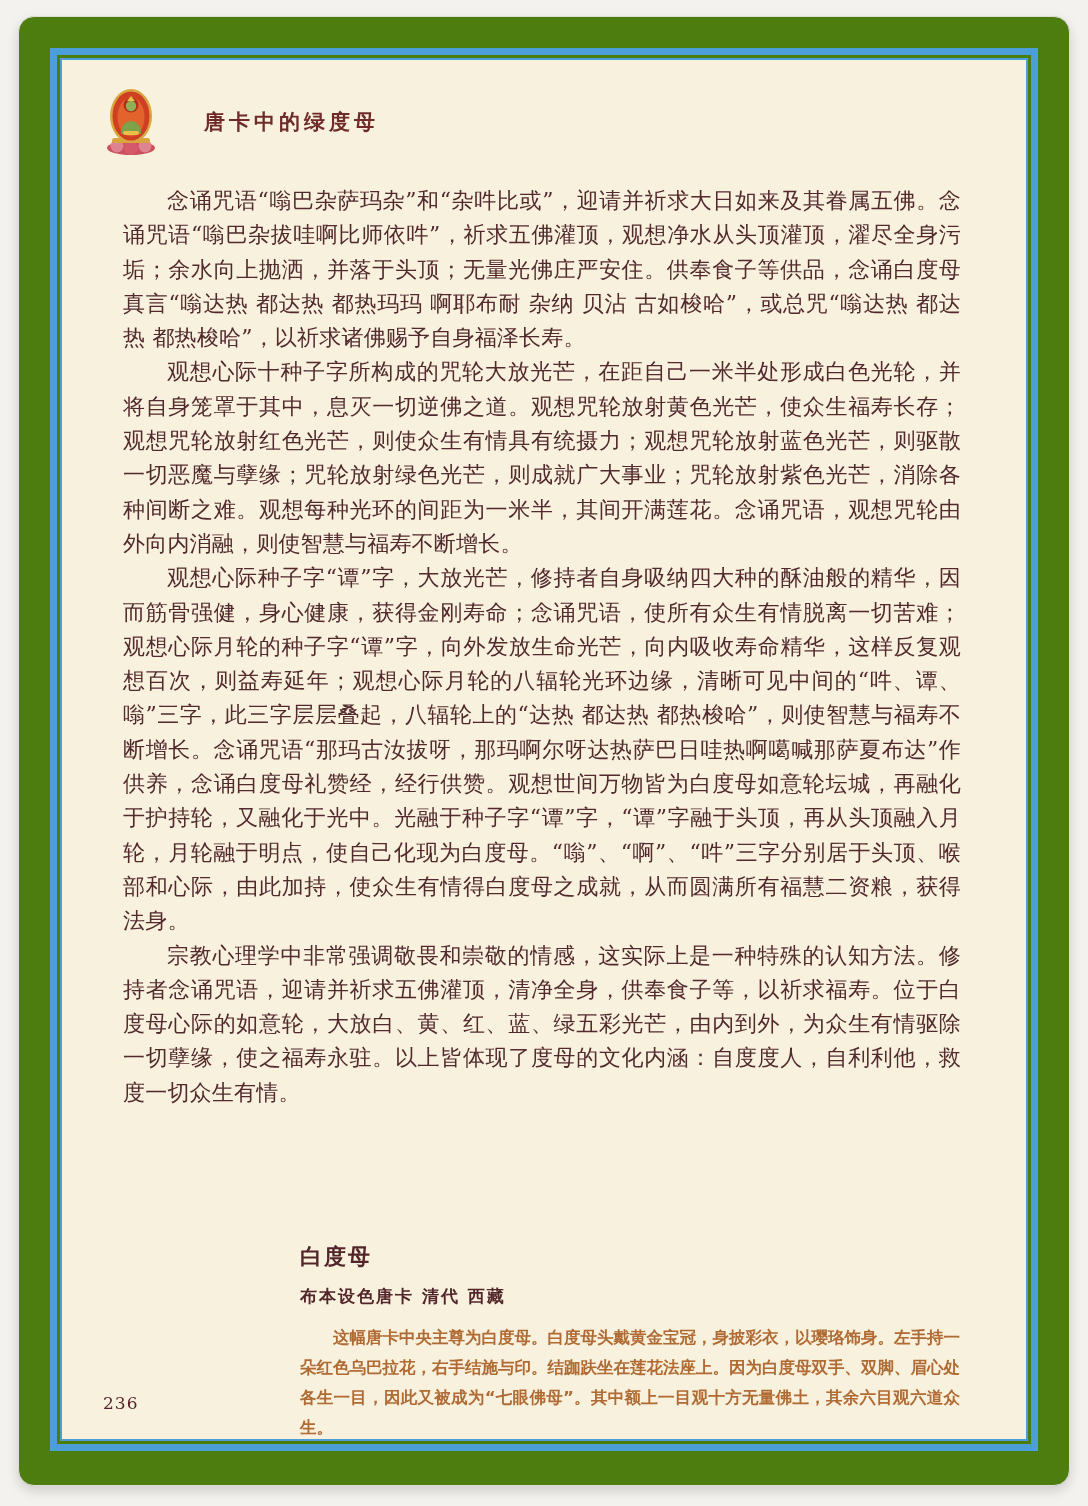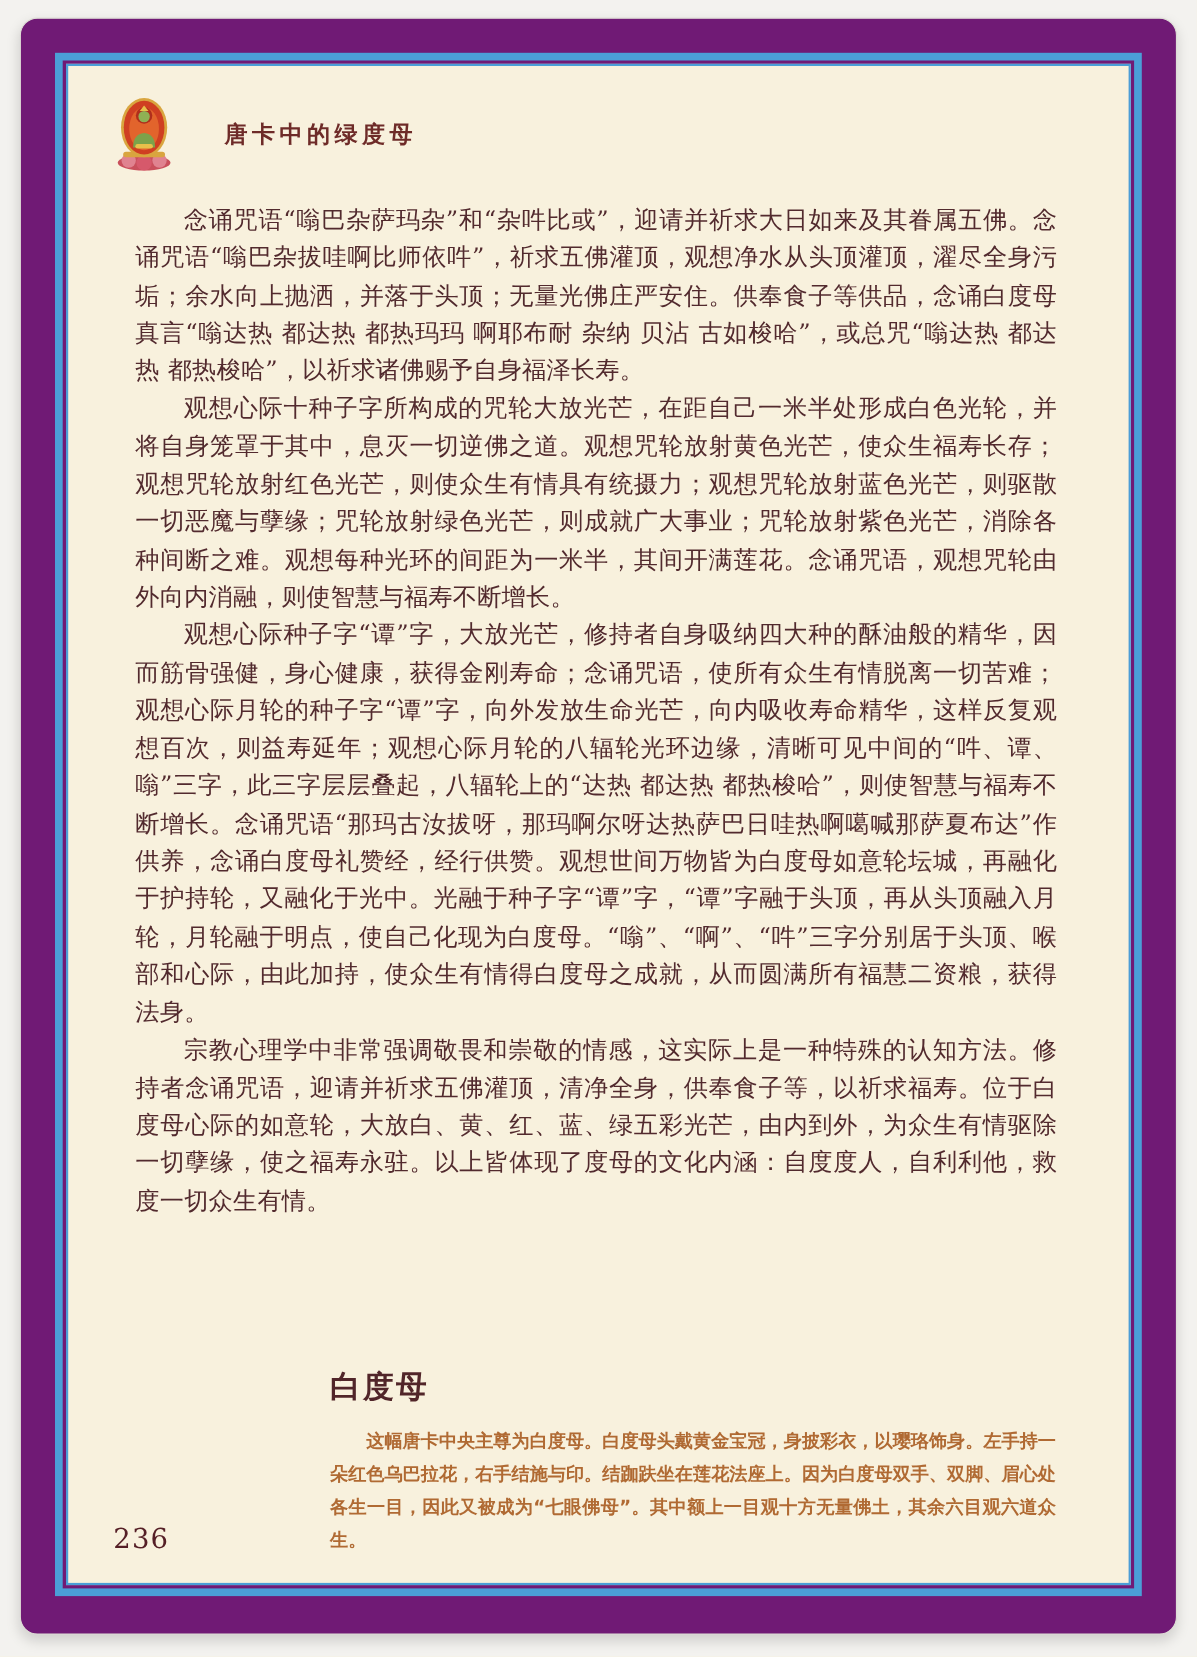--- a/index.html
+++ b/index.html
@@ -4,21 +4,21 @@
 <style>
   html,body{margin:0;padding:0;}
   body{
     width:1088px;height:1506px;
     background:#f3f2ef;
     position:relative;
     font-family:"DejaVu Serif","Liberation Serif",serif;
   }
   .page-card{
     position:absolute;left:18px;top:16px;right:18px;bottom:20px;
-    background:#701a75;
+    background:#4d7c0f;
     border:1px solid #deddd6;
     border-radius:16px;
     box-shadow:0 5px 12px rgba(0,0,0,0.15);
     box-sizing:border-box;
     padding:31px 31px 34px 31px;
   }
   .frame-outer{
     height:100%;box-sizing:border-box;
     border:7px solid #4b9ed7;
     padding:3px;
@@ -50,38 +50,38 @@
     color:#522a2e;
     text-align:justify;
     letter-spacing:0.2px;
   }
   .body-text p{margin:0;text-indent:2em;}
   .caption{
     position:absolute;top:1182px;left:238px;width:660px;
     font-family:"DejaVu Sans","Liberation Sans",sans-serif;
   }
   .caption-title{
-    font-size:28px;font-weight:bold;color:#512529;letter-spacing:2px;font-family:Liberation Serif, serif;
+    font-size:22px;font-weight:bold;color:#512529;letter-spacing:2px;font-family:Liberation Serif, serif;
   }
   .caption-subtitle{
     margin-top:13px;
     font-size:17px;font-weight:bold;color:#512529;letter-spacing:2px;
   }
   .caption-desc{
     margin-top:15px;
     font-size:16.5px;font-weight:bold;
     line-height:30px;
     color:#b06a33;
     text-align:justify;
     text-indent:2em;
   }
   .page-number{
     position:absolute;left:41px;bottom:26px;
     font-family:"DejaVu Serif","Liberation Serif",serif;
-    font-size:25px;
+    font-size:17px;
     color:#551f26;
     letter-spacing:1px;
   }
 </style>
 </head>
 <body>
 
 <div class="page-card">
   <div class="frame-outer">
     <div class="frame-inner">
@@ -111,20 +111,21 @@
 
       <div class="body-text">
         <p>念诵咒语“嗡巴杂萨玛杂”和“杂吽比或”，迎请并祈求大日如来及其眷属五佛。念诵咒语“嗡巴杂拔哇啊比师依吽”，祈求五佛灌顶，观想净水从头顶灌顶，濯尽全身污垢；余水向上抛洒，并落于头顶；无量光佛庄严安住。供奉食子等供品，念诵白度母真言“嗡达热 都达热 都热玛玛 啊耶布耐 杂纳 贝沾 古如梭哈”，或总咒“嗡达热 都达热 都热梭哈”，以祈求诸佛赐予自身福泽长寿。</p>
         <p>观想心际十种子字所构成的咒轮大放光芒，在距自己一米半处形成白色光轮，并将自身笼罩于其中，息灭一切逆佛之道。观想咒轮放射黄色光芒，使众生福寿长存；观想咒轮放射红色光芒，则使众生有情具有统摄力；观想咒轮放射蓝色光芒，则驱散一切恶魔与孽缘；咒轮放射绿色光芒，则成就广大事业；咒轮放射紫色光芒，消除各种间断之难。观想每种光环的间距为一米半，其间开满莲花。念诵咒语，观想咒轮由外向内消融，则使智慧与福寿不断增长。</p>
         <p>观想心际种子字“谭”字，大放光芒，修持者自身吸纳四大种的酥油般的精华，因而筋骨强健，身心健康，获得金刚寿命；念诵咒语，使所有众生有情脱离一切苦难；观想心际月轮的种子字“谭”字，向外发放生命光芒，向内吸收寿命精华，这样反复观想百次，则益寿延年；观想心际月轮的八辐轮光环边缘，清晰可见中间的“吽、谭、嗡”三字，此三字层层叠起，八辐轮上的“达热 都达热 都热梭哈”，则使智慧与福寿不断增长。念诵咒语“那玛古汝拔呀，那玛啊尔呀达热萨巴日哇热啊噶喊那萨夏布达”作供养，念诵白度母礼赞经，经行供赞。观想世间万物皆为白度母如意轮坛城，再融化于护持轮，又融化于光中。光融于种子字“谭”字，“谭”字融于头顶，再从头顶融入月轮，月轮融于明点，使自己化现为白度母。“嗡”、“啊”、“吽”三字分别居于头顶、喉部和心际，由此加持，使众生有情得白度母之成就，从而圆满所有福慧二资粮，获得法身。</p>
         <p>宗教心理学中非常强调敬畏和崇敬的情感，这实际上是一种特殊的认知方法。修持者念诵咒语，迎请并祈求五佛灌顶，清净全身，供奉食子等，以祈求福寿。位于白度母心际的如意轮，大放白、黄、红、蓝、绿五彩光芒，由内到外，为众生有情驱除一切孽缘，使之福寿永驻。以上皆体现了度母的文化内涵：自度度人，自利利他，救度一切众生有情。</p>
       </div>
 
       <div class="caption">
         <div class="caption-title">白度母</div>
+        <div class="caption-subtitle">布本设色唐卡  清代  西藏</div>
         <div class="caption-desc">这幅唐卡中央主尊为白度母。白度母头戴黄金宝冠，身披彩衣，以璎珞饰身。左手持一朵红色乌巴拉花，右手结施与印。结跏趺坐在莲花法座上。因为白度母双手、双脚、眉心处各生一目，因此又被成为“七眼佛母”。其中额上一目观十方无量佛土，其余六目观六道众生。</div>
       </div>
 
       <div class="page-number">236</div>
 
     </div>
   </div>
 </div>
 
 </body></html>

